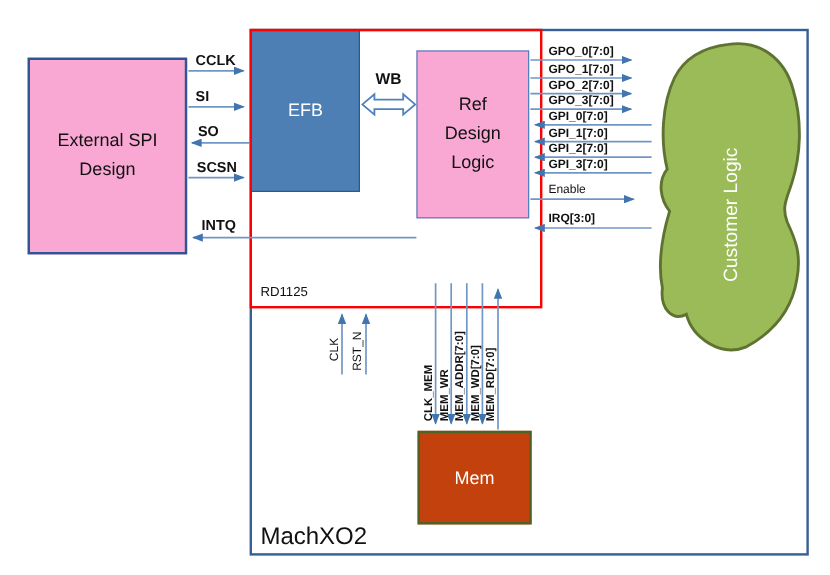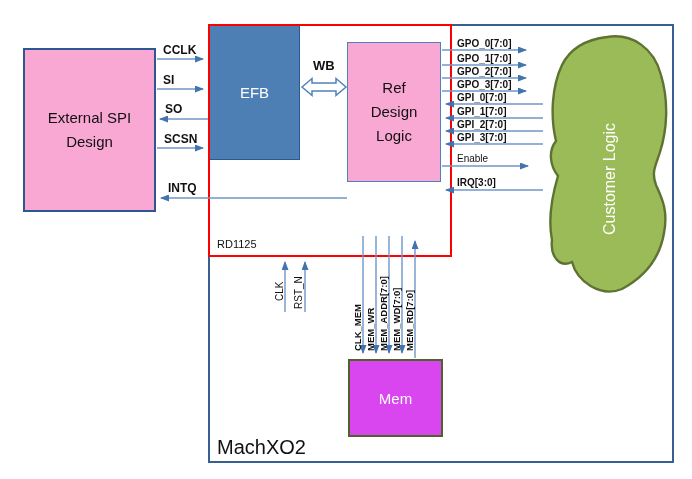--- a/index.html
+++ b/index.html
@@ -7,21 +7,21 @@
     position:relative;width:692px;height:479px;background:#ffffff;
     font-family:"Liberation Sans","DejaVu Sans",sans-serif;
     color:#111;overflow:hidden;
   }
   .box{position:absolute;box-sizing:border-box;background:#f9a8d4;}
   #machxo2-box{left:208px;top:24px;width:466px;height:439px;border:2.4px solid #376092;background:#fff;}
   #red-box{left:208px;top:24px;width:244px;height:233px;border:2.5px solid #ff0000;background:transparent;z-index:5;}
   #spi-box{left:23px;top:48px;width:133px;height:164px;border:2.2px solid #2e5693;display:flex;flex-direction:column;justify-content:center;align-items:center;font-size:15px;line-height:24px;z-index:3;}
   #efb-box{left:209px;top:25px;width:91px;height:135px;background:#4d7eb4;border:1px solid #2b5892;display:flex;justify-content:center;align-items:center;color:#fff;font-size:15px;z-index:4;}
   #ref-box{left:347px;top:42px;width:94px;height:140px;border:1.6px solid #4f81bd;display:flex;flex-direction:column;justify-content:center;align-items:center;font-size:15px;line-height:24px;z-index:4;}
-  #mem-box{left:348px;top:359px;width:95px;height:78px;background:#d946ef;border:2px solid #4f6228;display:flex;justify-content:center;align-items:center;color:#fff;font-size:15px;z-index:3;}
+  #mem-box{left:348px;top:359px;width:95px;height:78px;background:#c2410c;border:2px solid #4f6228;display:flex;justify-content:center;align-items:center;color:#fff;font-size:15px;z-index:3;}
   svg.layer{position:absolute;left:0;top:0;z-index:8;}
   .sig{position:absolute;font-size:12px;font-weight:600;color:#111;white-space:nowrap;z-index:10;}
   .sig-sm{font-size:10px;}
   .sig-n{font-weight:400;}
   .vlabel{position:absolute;transform-origin:0 0;transform:rotate(-90deg);white-space:nowrap;font-size:10px;color:#111;z-index:10;}
   .vlabel.bold{font-weight:700;font-size:9.5px;}
   #customer-logic-label{font-size:16px;color:#fff;font-weight:400;z-index:10;}
   #rd1125-label{position:absolute;left:217px;top:238px;font-size:11px;font-weight:400;z-index:10;}
   #machxo2-label{position:absolute;left:217px;top:436px;font-size:20px;z-index:10;}
   #wb-label{position:absolute;left:313px;top:58px;font-size:13px;font-weight:600;z-index:10;}

